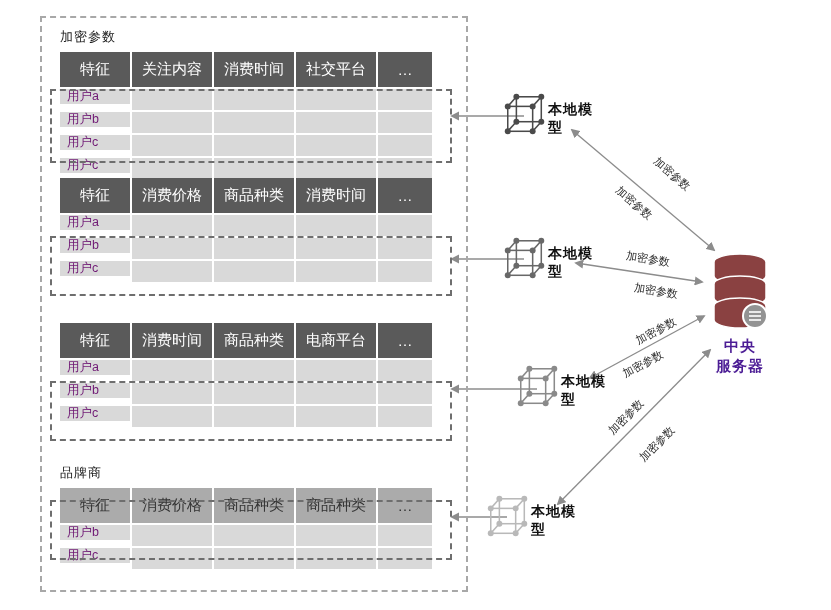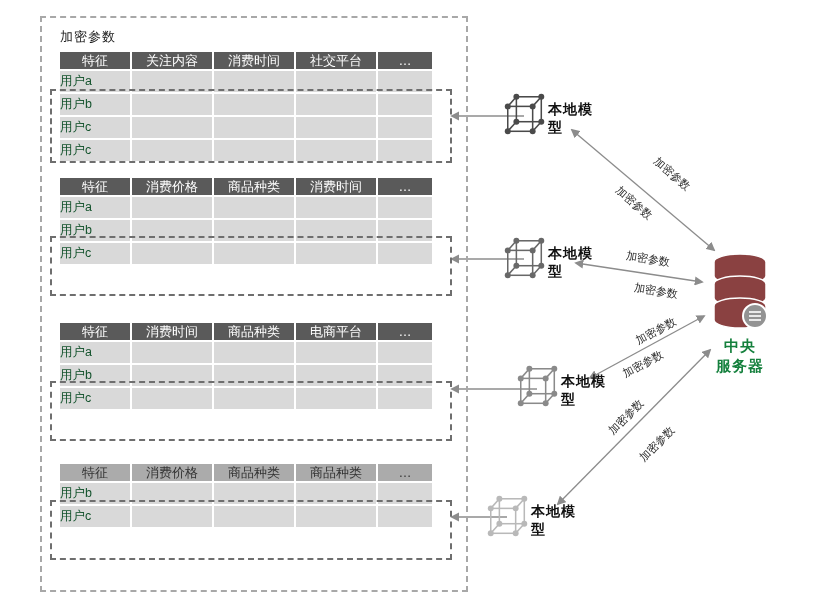--- a/index.html
+++ b/index.html
@@ -6,35 +6,35 @@
   html,body { background:#fff; }
   body { font-family:"Liberation Sans","DejaVu Sans",sans-serif; }
   #canvas { position:relative; width:831px; height:610px; background:#fff; overflow:hidden; }
 
   .outer-dashed { position:absolute; left:40px; top:16px; width:428px; height:576px;
                   border:2px dashed #a8a8a8; }
 
   .platform { position:absolute; left:60px; }
   .platform-title { font-size:13px; color:#1a1a1a; margin-bottom:6px; letter-spacing:1px; }
   .ftable { display:grid; grid-template-columns:70px 80px 80px 80px 54px; gap:2px; }
-  .hcell { background:var(--header-dark); color:#fff; font-size:13px; height:17px;
+  .hcell { background:var(--header-dark); color:#fff; font-size:15px; height:35px;
            display:flex; align-items:center; justify-content:center;text-align:center; }
   .hcell.light { background:var(--header-light); color:#333; }
-  .rcell { background:var(--cell); color:#14532d; font-size:12.5px; height:21px;
-           display:flex; align-items:center; padding-left:0; }
+  .rcell { background:var(--cell); color:#701a75; font-size:12.5px; height:15px;
+           display:flex; align-items:center; padding-left:7px; }
   .cell { background:var(--cell); height:21px; }
 
   .sample-box { position:absolute; border:2px dashed #6e6e6e; }
 
   .model { position:absolute; width:96px; display:flex; align-items:center; }
   .model-label { font-weight:bold; font-size:14px; color:#111; margin-top:3px; letter-spacing:1px; }
 
   .server { position:absolute; left:690px; top:246px; width:100px;
             display:flex; flex-direction:column; align-items:center; }
-  .server-label { font-weight:bold; font-size:15px; color:#15803d; line-height:1.35;
+  .server-label { font-weight:bold; font-size:15px; color:#4c1d95; line-height:1.35;
                   text-align:center; letter-spacing:1px; margin-top:2px; }
 
   .edge-label { position:absolute; font-size:11px; color:#2b2b2b; white-space:nowrap;
                 transform:translate(-50%,-50%) rotate(var(--rot)); }
 
   svg.overlay { position:absolute; left:0; top:0; pointer-events:none; }
   .conn { stroke:var(--line); stroke-width:1.3; fill:none; }
 </style>
 </head>
 <body>
@@ -133,20 +133,21 @@
         <div class="cell"></div>
         <div class="cell"></div>
         <div class="rcell">用户c</div>
         <div class="cell"></div>
         <div class="cell"></div>
         <div class="cell"></div>
         <div class="cell"></div>
       </div>
   </div>
   <div class="platform" style="top:464px">
+    <div class="platform-title">品牌商</div>
     <div class="ftable">
         <div class="hcell light">特征</div>
         <div class="hcell light">消费价格</div>
         <div class="hcell light">商品种类</div>
         <div class="hcell light">商品种类</div>
         <div class="hcell light">…</div>
         <div class="rcell">用户b</div>
         <div class="cell"></div>
         <div class="cell"></div>
         <div class="cell"></div>

